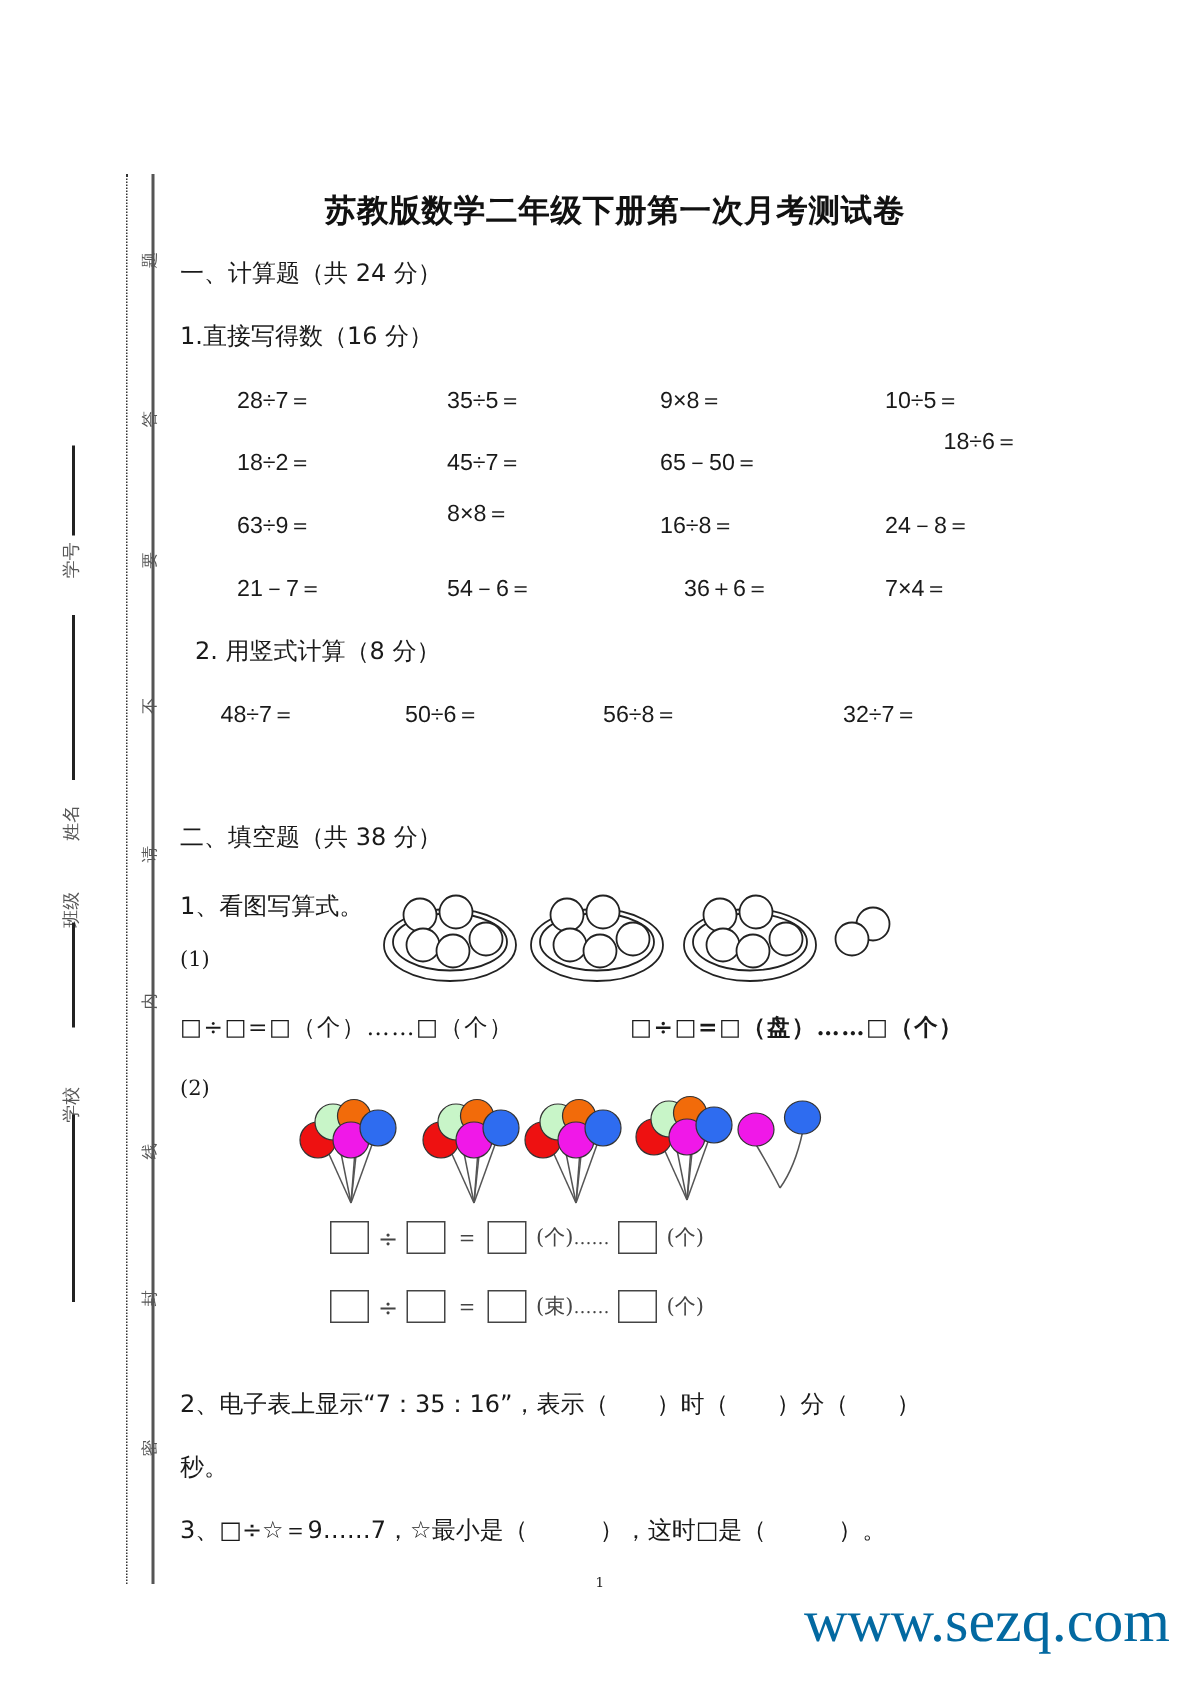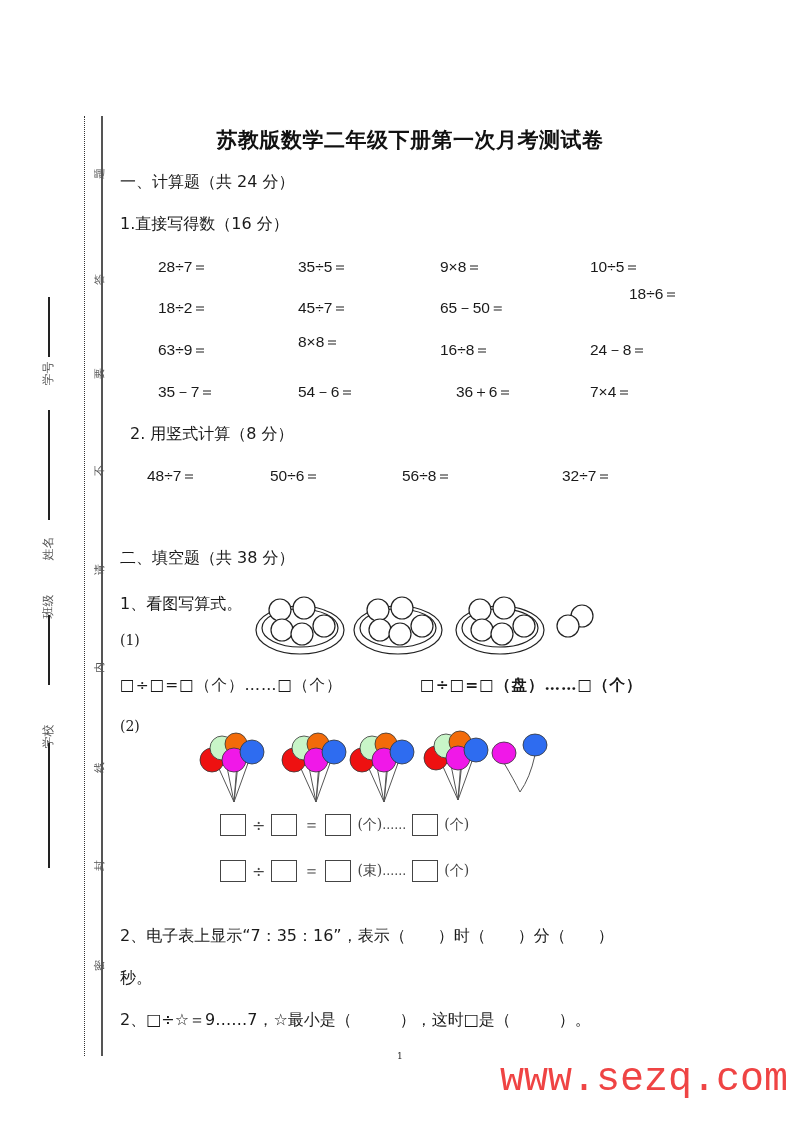--- a/index.html
+++ b/index.html
@@ -7,21 +7,21 @@
          font-family:"DejaVu Sans", sans-serif; color:#1a1a1a; }
   .abs { position:absolute; white-space:nowrap; }
   .title { left:0; width:820px; top:126px; text-align:center; font-size:21px; font-weight:bold; letter-spacing:0.5px; color:#111; }
   .h { font-size:16px; }
   .expr { font-size:15.5px; font-family:"Liberation Sans", sans-serif; }
   .serif { font-family:"DejaVu Serif", serif; }
   .vline { position:absolute; }
   .gutter-char { position:absolute; font-size:11px; color:#555; transform:rotate(-90deg); }
   .box { display:inline-block; width:26px; height:22px; border:1.5px solid #444; vertical-align:middle; box-sizing:border-box; }
   .eqrow { position:absolute; display:flex; align-items:center; gap:6px; font-size:16px; color:#444; font-family:"DejaVu Serif", serif; }
-  .watermark { font-family:Liberation Mono, monospace; font-size:40px; color:#ef4444; }
+  .watermark { font-family:Liberation Serif, serif; font-size:40px; color:#0369a1;margin-left:36px; }
 </style>
 </head>
 <body>
 
 <div>
 
   <div class="vline" style="left:101px; top:116px; width:1.5px; height:940px; background:#555;"></div>
 
   <div class="vline" style="left:84px; top:116px; width:0; height:940px; border-left:1.5px dotted #333;"></div>
 
@@ -59,21 +59,21 @@
   <div class="abs expr" style="left:158px; top:298px;">18÷2＝</div>
   <div class="abs expr" style="left:298px; top:298px;">45÷7＝</div>
   <div class="abs expr" style="left:440px; top:298px;">65－50＝</div>
   <div class="abs expr" style="left:590px; top:284px;margin-left:39px;">18÷6＝</div>
 
   <div class="abs expr" style="left:158px; top:340px;">63÷9＝</div>
   <div class="abs expr" style="left:298px; top:332px;">8×8＝</div>
   <div class="abs expr" style="left:440px; top:340px;">16÷8＝</div>
   <div class="abs expr" style="left:590px; top:340px;">24－8＝</div>
 
-  <div class="abs expr" style="left:158px; top:382px;">35－7＝</div>
+  <div class="abs expr" style="left:158px; top:382px;">21－7＝</div>
   <div class="abs expr" style="left:298px; top:382px;">54－6＝</div>
   <div class="abs expr" style="left:440px; top:382px;margin-left:16px;">36＋6＝</div>
   <div class="abs expr" style="left:590px; top:382px;">7×4＝</div>
 </div>
 
 <div class="abs h" style="left:130px; top:424px;">2. 用竖式计算（8 分）</div>
 <div>
   <div class="abs expr" style="left:147px; top:466px;">48÷7＝</div>
   <div class="abs expr" style="left:270px; top:466px;">50÷6＝</div>
   <div class="abs expr" style="left:402px; top:466px;">56÷8＝</div>
@@ -179,16 +179,16 @@
   <span class="box"></span>
   <span style="font-size:14px;">(束)</span>
   <span style="font-size:12px; margin-left:-6px;">……</span>
   <span class="box"></span>
   <span style="font-size:14px;">(个)</span>
 </div>
 
 <div class="abs h" style="left:120px; top:926px;">2、电子表上显示“7：35：16”，表示（　　）时（　　）分（　　）</div>
 <div class="abs h" style="left:120px; top:968px;">秒。</div>
 
-<div class="abs h" style="left:120px; top:1010px;">2、□÷☆＝9……7，☆最小是（　　　），这时□是（　　　）。</div>
+<div class="abs h" style="left:120px; top:1010px;">3、□÷☆＝9……7，☆最小是（　　　），这时□是（　　　）。</div>
 
 <div class="abs" style="left:397px; top:1051px; font-size:9px; font-family:'DejaVu Serif', serif;">1</div>
 <div class="abs watermark" style="left:500px; top:1057px;">www.sezq.com</div>
 
 </body></html>

